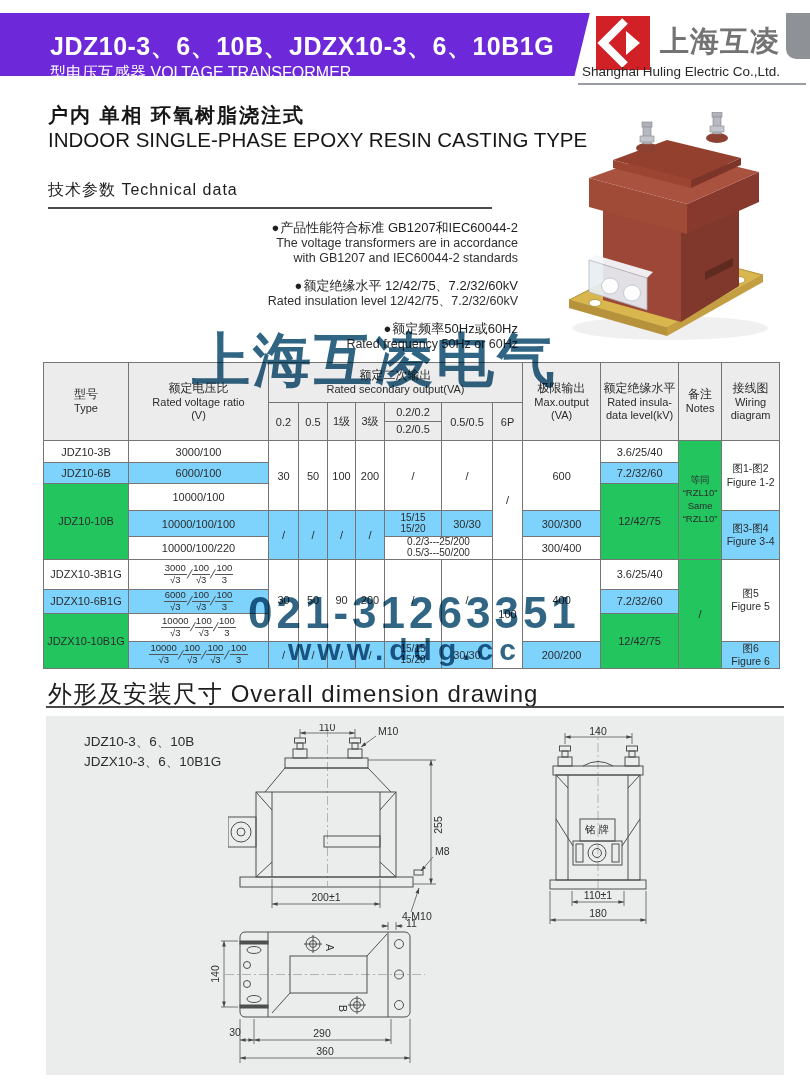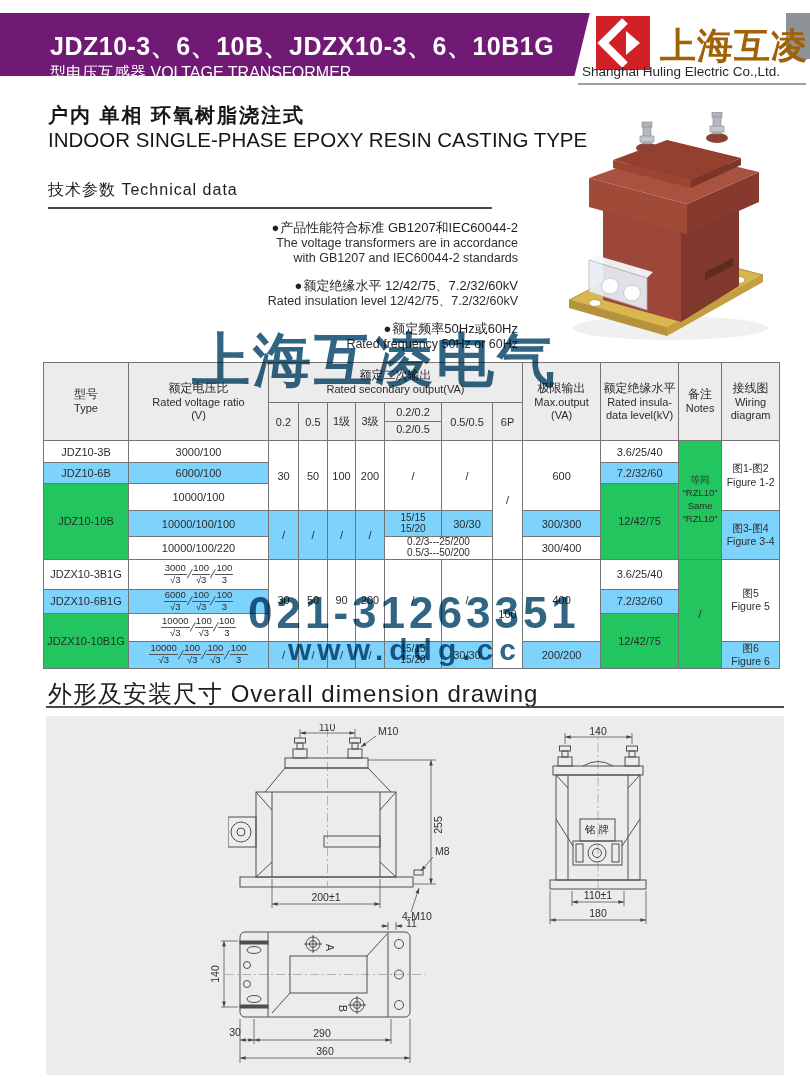--- a/index.html
+++ b/index.html
@@ -1,27 +1,27 @@
 <!DOCTYPE html>
 <html><head>
 <meta charset="utf-8">
 <style>
   html,body{margin:0;padding:0;background:#fff;}
   .page{position:relative;width:810px;height:1089px;background:#fff;overflow:hidden;
         font-family:"Liberation Sans",sans-serif;color:#222;}
   
-  .band{position:absolute;left:0;top:13px;width:810px;height:63px;background:#701a75;}
+  .band{position:absolute;left:0;top:13px;width:810px;height:63px;background:#6d28d9;}
   .band-title{position:absolute;left:50px;top:17px;font-size:25px;font-weight:700;color:#fff;letter-spacing:.5px;white-space:nowrap;}
   .band-sub{position:absolute;left:50px;top:50px;font-size:16px;color:#fff;white-space:nowrap;}
   .logo-box{position:absolute;left:572px;top:8px;width:238px;height:78px;background:#fff;
             clip-path:polygon(8% 0,100% 0,100% 100%,0 100%);z-index:2;}
   .band-wedge{position:absolute;left:786px;top:13px;width:24px;height:46px;background:#8e9196;
               border-bottom-left-radius:10px;z-index:3;}
   .logo-mark{position:absolute;left:596px;top:16px;width:54px;height:54px;z-index:4;}
-  .brand-zh{position:absolute;left:660px;top:22px;font-size:36px;font-weight:600;color:#a16207;letter-spacing:1px;z-index:4;white-space:nowrap;font-family:Liberation Mono, monospace;}
+  .brand-zh{position:absolute;left:660px;top:22px;font-size:29px;font-weight:600;color:#737373;letter-spacing:1px;z-index:4;white-space:nowrap;font-family:Liberation Mono, monospace;}
   .brand-en{position:absolute;left:582px;top:64px;font-size:13.5px;color:#28282a;z-index:4;white-space:nowrap;}
   .brand-line{position:absolute;left:578px;top:83px;width:228px;height:2px;background:#9a9ea3;z-index:4;}
   
   .intro-zh{position:absolute;left:48px;top:102px;font-size:20px;font-weight:700;color:#161616;letter-spacing:2px;}
   .intro-en{position:absolute;left:48px;top:128px;font-size:20.5px;color:#161616;}
   .tech-head{position:absolute;left:48px;top:180px;font-size:16px;color:#1d1d1d;letter-spacing:1px;}
   .tech-underline{position:absolute;left:48px;top:207px;width:444px;height:2px;background:#4a4a4a;}
   .bullets{position:absolute;left:48px;top:220px;width:470px;text-align:right;}
   .b-zh{font-size:13px;color:#1f1f1f;margin-top:0;line-height:1.2;}
   .b-en{font-size:12.5px;color:#2e2e2e;margin-left:12px;line-height:1.22;}
@@ -366,20 +366,24 @@
     </tbody>
   </table>
   </div>
 
   <div class="draw-head">
     <span>外形及安装尺寸</span>
     <span>Overall dimension drawing</span>
   </div>
   <div class="draw-underline"></div>
   <div class="panel"></div>
+  <div class="models">
+    <div>JDZ10-3、6、10B</div>
+    <div>JDZX10-3、6、10B1G</div>
+  </div>
 
   <svg class="dsvg" style="left:228px;top:724px;" width="240" height="198" viewBox="0 0 240 198">
     <defs>
         <marker id="fa" viewBox="0 0 6 4" refX="6" refY="2" markerWidth="7" markerHeight="5" orient="auto-start-reverse">
           <path d="M0,0 L6,2 L0,4 Z" fill="#444"></path>
         </marker>
       </defs>
     <g stroke="#4f4f4f" stroke-width="1" fill="none">
       <line x1="99.5" y1="4" x2="99.5" y2="162" stroke="#999" stroke-width=".7" stroke-dasharray="9 3 2 3"></line>
       <rect x="66.5" y="14" width="11" height="5"></rect>

